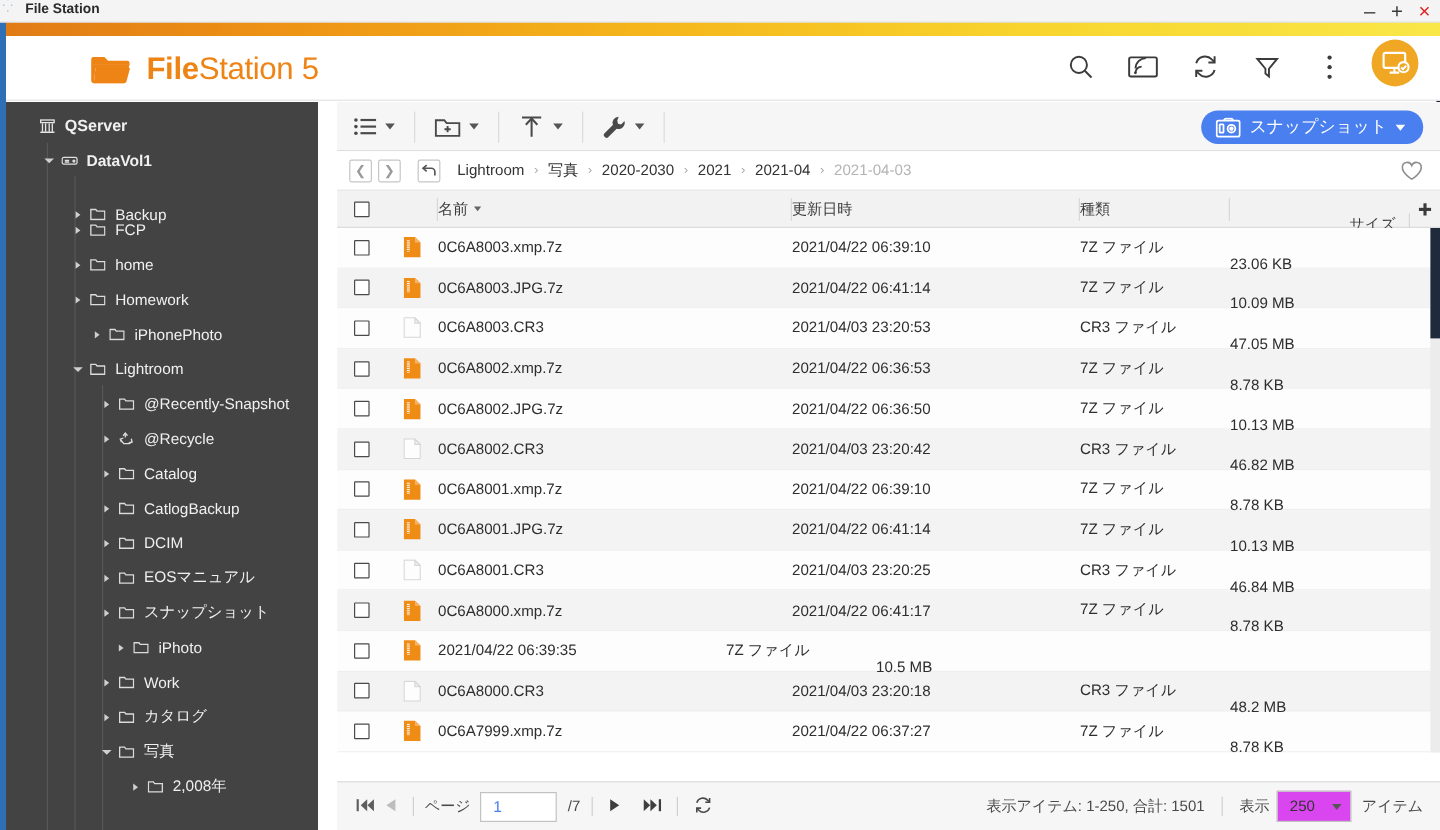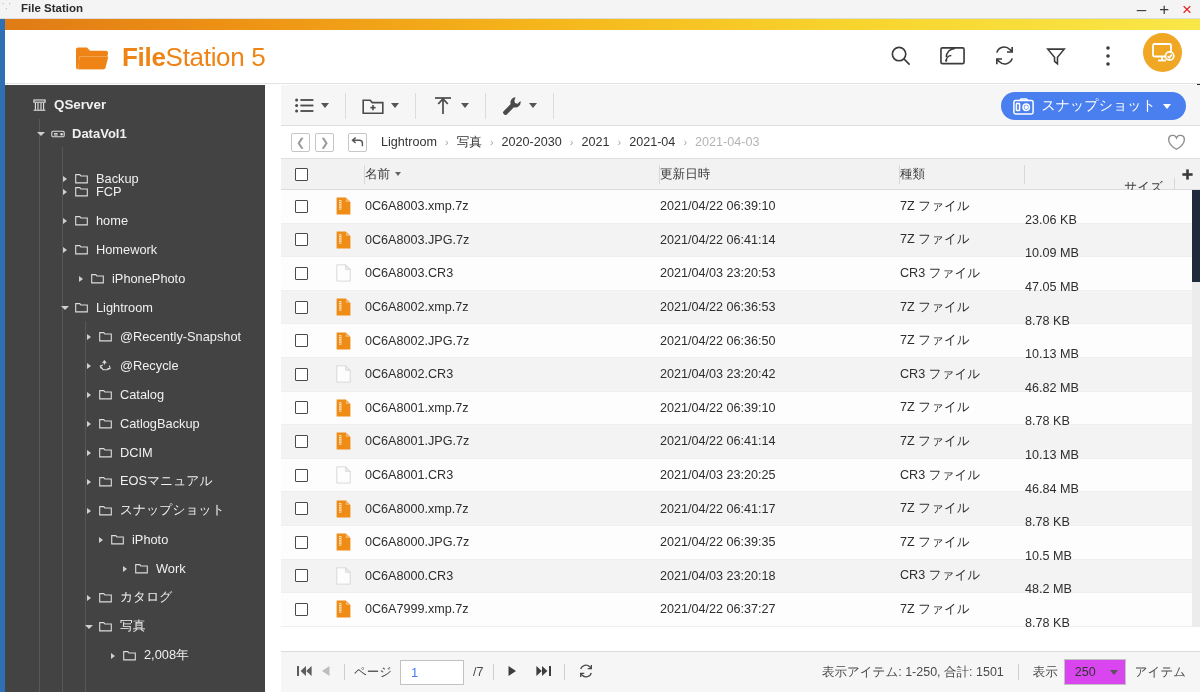--- a/index.html
+++ b/index.html
@@ -482,21 +482,21 @@
           <span class="tw">
             <i></i>
           </span>
           <span class="ticon">
             <svg width="13" height="11" viewBox="0 0 13 11" fill="none" stroke="#dcdcdc" stroke-width="1.1">
               <path d="M0.7 1.6h4.1l1.1 1.4h6.4v6.9H0.7z"></path>
             </svg>
           </span>
           <span>iPhoto</span>
         </div>
-        <div class="tree-row" style="top: 469px; padding-left: 114px;">
+        <div class="tree-row" style="top: 469px; padding-left: 78px;">
           <span class="tw">
             <i></i>
           </span>
           <span class="ticon">
             <svg width="13" height="11" viewBox="0 0 13 11" fill="none" stroke="#dcdcdc" stroke-width="1.1">
               <path d="M0.7 1.6h4.1l1.1 1.4h6.4v6.9H0.7z"></path>
             </svg>
           </span>
           <span>Work</span>
         </div>
@@ -876,21 +876,20 @@
               <rect x="3.1" y="3.2" width="2.3" height="9.4" fill="#fff" opacity="0.92"></rect>
               <g fill="#ef8c16">
                 <rect x="3.1" y="4.1" width="2.3" height="0.8"></rect>
                 <rect x="3.1" y="5.9" width="2.3" height="0.8"></rect>
                 <rect x="3.1" y="7.7" width="2.3" height="0.8"></rect>
                 <rect x="3.1" y="9.5" width="2.3" height="0.8"></rect>
                 <rect x="3.1" y="11.3" width="2.3" height="0.8"></rect>
               </g>
             </svg>
           </div>
-          <div class="c-name">0C6A8000.JPG.7z</div>
           <div class="c-date">2021/04/22 06:39:35</div>
           <div class="c-type">7Z ファイル</div>
           <div class="c-size">10.5 MB</div>
         </div>
         <div class="trow alt">
           <div class="c-chk">
             <span class="chk"></span>
           </div>
           <div class="c-ico">
             <svg width="15" height="18" viewBox="0 0 15 18">

